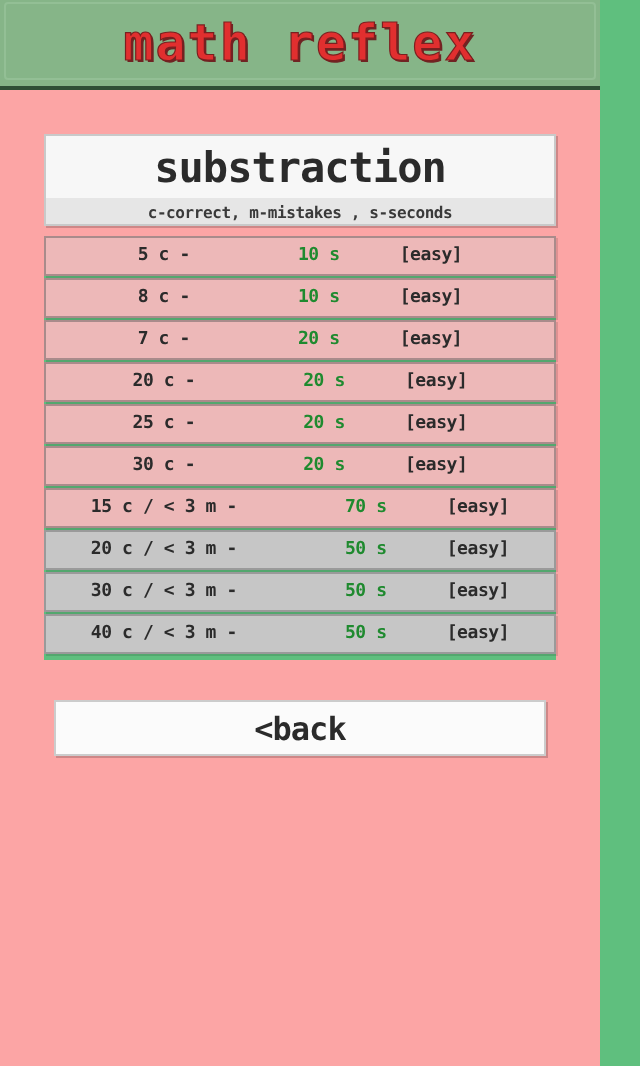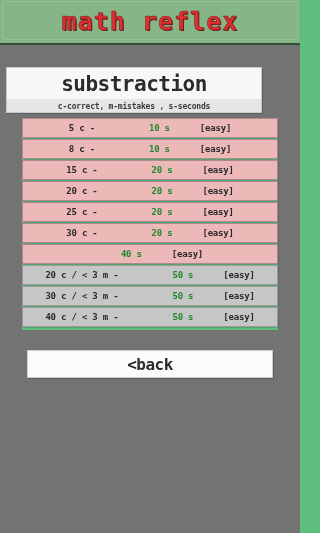--- a/index.html
+++ b/index.html
@@ -14,21 +14,21 @@
   body {
     background: #5fbf7e;
     font-family: "DejaVu Sans", sans-serif;
     -webkit-font-smoothing: none;
   }
 
   #app {
     position: relative;
     width: 300px;
     height: 533px;
-    background: #737373;
+    background: #fca5a5;
   }
 
   
   .header-bar {
     position: absolute;
     left: 0;
     top: 0;
     width: 300px;
     height: 45px;
     background: #86b588;
@@ -56,21 +56,21 @@
     color: #e12f2f;
     text-transform: lowercase;
     -webkit-text-stroke: 0.6px #7a1f1f;
     text-shadow: 1px 1px 0 #6f2424;
     line-height: 1;
   }
 
   
   .title-card {
     position: absolute;
-    left: 6px;
+    left: 22px;
     top: 67px;
     width: 256px;
     height: 46px;
     background: #f6f6f6;
     border: 1px solid #c9c9c9;
     box-shadow: 1px 1px 0 rgba(0,0,0,0.18);
     overflow: hidden;
   }
   .mode-title {
     height: 31px;
@@ -173,41 +173,42 @@
         <span class="lv-text">5 c - </span>
         <span class="lv-text lv-sec">10 s</span>
         <span class="lv-text"> [easy]</span>
       </div>
       <div class="level-row pink">
         <span class="lv-text">8 c - </span>
         <span class="lv-text lv-sec">10 s</span>
         <span class="lv-text"> [easy]</span>
       </div>
       <div class="level-row pink">
-        <span class="lv-text">15 c - </span>
+        <span class="lv-text">7 c - </span>
         <span class="lv-text lv-sec">20 s</span>
         <span class="lv-text"> [easy]</span>
       </div>
       <div class="level-row pink">
         <span class="lv-text">20 c - </span>
         <span class="lv-text lv-sec">20 s</span>
         <span class="lv-text"> [easy]</span>
       </div>
       <div class="level-row pink">
         <span class="lv-text">25 c - </span>
         <span class="lv-text lv-sec">20 s</span>
         <span class="lv-text"> [easy]</span>
       </div>
       <div class="level-row pink">
         <span class="lv-text">30 c - </span>
         <span class="lv-text lv-sec">20 s</span>
         <span class="lv-text"> [easy]</span>
       </div>
       <div class="level-row pink">
-        <span class="lv-text lv-sec">40 s</span>
+        <span class="lv-text">15 c /  &lt; 3 m - </span>
+        <span class="lv-text lv-sec">70 s</span>
         <span class="lv-text"> [easy]</span>
       </div>
       <div class="level-row gray">
         <span class="lv-text">20 c /  &lt; 3 m - </span>
         <span class="lv-text lv-sec">50 s</span>
         <span class="lv-text"> [easy]</span>
       </div>
       <div class="level-row gray">
         <span class="lv-text">30 c /  &lt; 3 m - </span>
         <span class="lv-text lv-sec">50 s</span>

